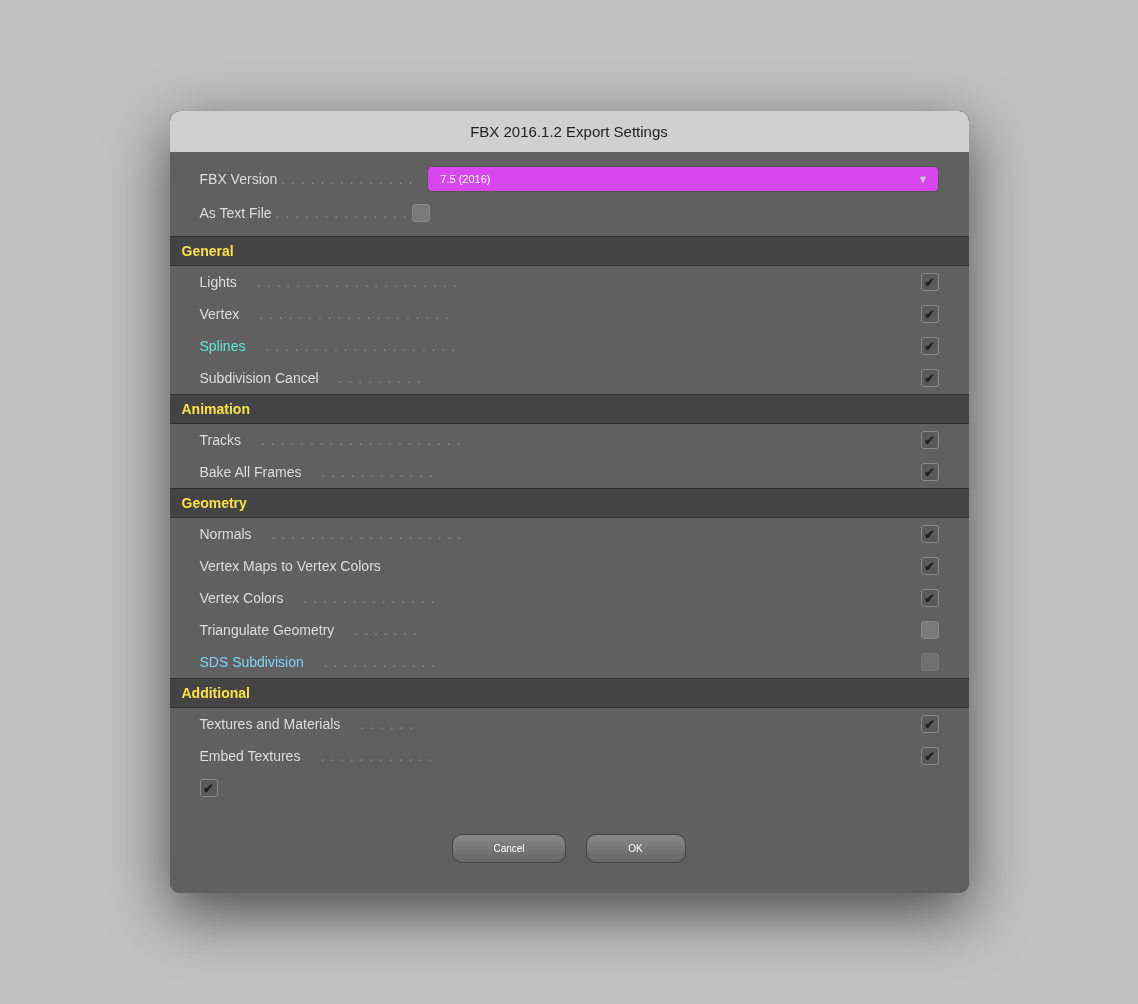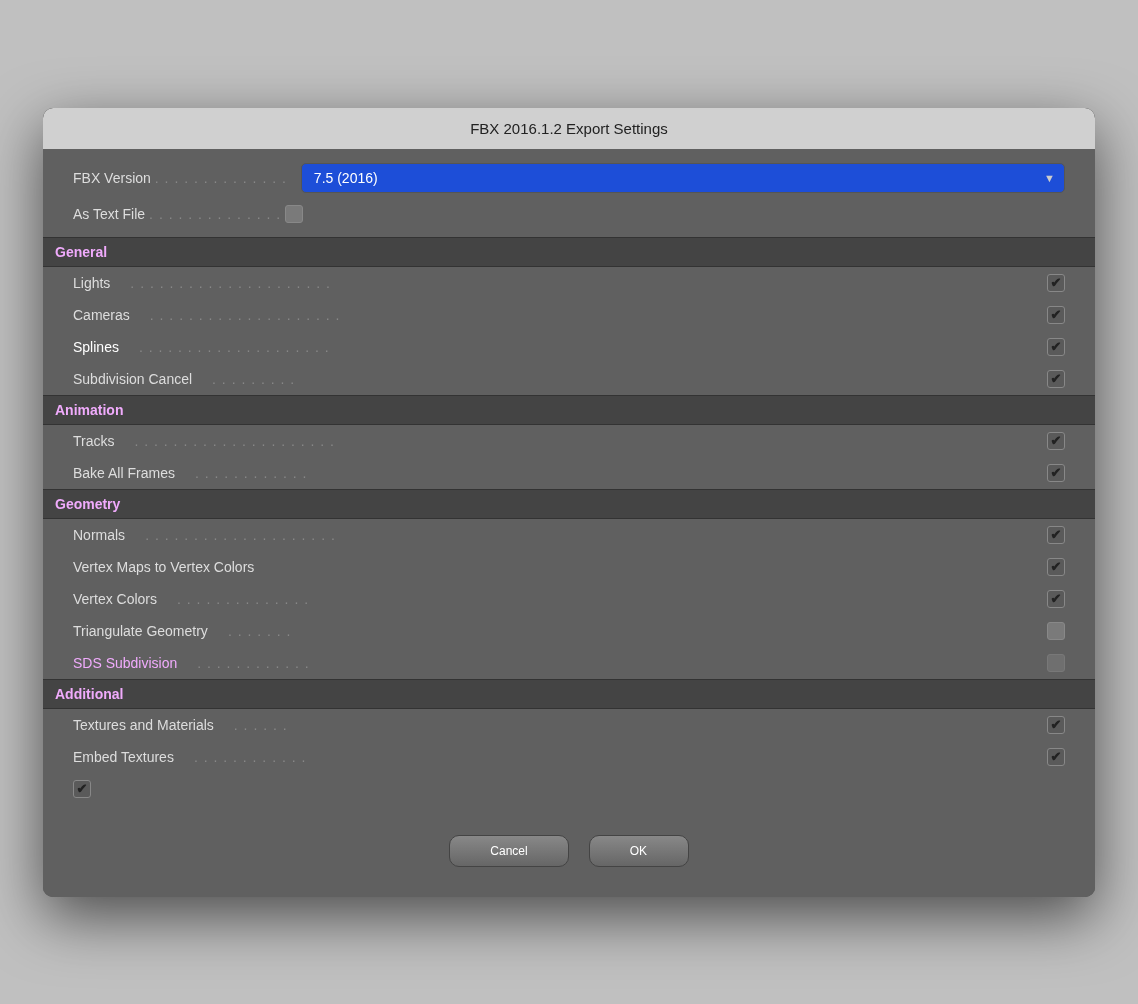--- a/index.html
+++ b/index.html
@@ -5,21 +5,21 @@
     * { box-sizing: border-box; margin: 0; padding: 0; }
     body {
       background: #c0c0c0;
       display: flex;
       justify-content: center;
       align-items: center;
       min-height: 100vh;
       font-family: -apple-system, BlinkMacSystemFont, "Helvetica Neue", Arial, sans-serif;
     }
     .dialog {
-      width: 1052px;
+      width: 799px;
       background: #5a5a5a;
       border-radius: 10px;
       box-shadow: 0 20px 60px rgba(0,0,0,0.6);
       overflow: hidden;
     }
     .title-bar {
       background: #d0d0d0;
       text-align: center;
       padding: 12px 20px;
       font-size: 15px;
@@ -44,21 +44,21 @@
       align-items: center;
       gap: 16px;
     }
     .dots {
       color: #888;
       margin: 0 4px;
       letter-spacing: 1px;
     }
     .section-header {
       background: #444;
-      color: #f0abfc;
+      color: #fde047;
       padding: 6px 12px;
       font-size: 14px;
       font-weight: 600;
       border-top: 1px solid #333;
       border-bottom: 1px solid #333;
     }
     .checkbox {
       width: 18px;
       height: 18px;
       border: 1px solid #888;
@@ -81,48 +81,48 @@
       line-height: 1;
     }
     .checkbox.unchecked {
       background: #7a7a7a;
     }
     .checkbox.disabled {
       background: #7a7a7a;
       opacity: 0.6;
     }
     .label-orange {
-      color: #ffffff;
+      color: #5eead4;
     }
     .label-gray {
-      color: #f0abfc;
+      color: #7dd3fc;
     }
     .fbx-version-row {
       display: flex;
       align-items: center;
       padding: 14px 30px 8px 30px;
       color: #ddd;
       font-size: 14px;
     }
     .fbx-version-label {
       display: flex;
       align-items: center;
     }
     .version-select-wrapper {
       position: relative;
       flex: 1;
       margin-left: 10px;
     }
     .version-select-wrapper select {
       width: 100%;
-      background: #1d4ed8;
+      background: #d946ef;
       border: 1px solid #555;
       border-radius: 5px;
       color: #fff;
-      font-size: 14px;
+      font-size: 11px;
       padding: 6px 30px 6px 12px;
       appearance: none;
       -webkit-appearance: none;
       cursor: pointer;
     }
     .version-select-wrapper::after {
       content: '▼';
       position: absolute;
       right: 10px;
       top: 50%;
@@ -141,28 +141,28 @@
     .footer {
       display: flex;
       justify-content: center;
       gap: 20px;
       padding: 30px 20px;
       background: #606060;
     }
     .btn {
       padding: 8px 40px;
       border-radius: 10px;
-      font-size: 12px;
+      font-size: 10px;
       cursor: pointer;
       border: 1px solid #444;
       background: linear-gradient(to bottom, #888, #666);
       color: #fff;
       font-weight: 500;
       min-width: 100px;
-      text-align: left;
+      text-align: center;
     }
     .btn-ok {
       background: linear-gradient(to bottom, #888, #666);
     }
   </style>
 </head>
 <body>
 
 <div class="dialog">
   <div class="title-bar">FBX 2016.1.2 Export Settings</div>
@@ -197,21 +197,21 @@
     </div>
     <div class="setting-row">
       <span class="setting-label">
         <span>Lights</span>
         <span class="dots">. . . . . . . . . . . . . . . . . . . . .</span>
       </span>
       <div class="checkbox checked"></div>
     </div>
     <div class="setting-row">
       <span class="setting-label">
-        <span>Cameras</span>
+        <span>Vertex</span>
         <span class="dots">. . . . . . . . . . . . . . . . . . . .</span>
       </span>
       <div class="checkbox checked"></div>
     </div>
     <div class="setting-row">
       <span class="setting-label">
         <span class="label-orange">Splines</span>
         <span class="dots">. . . . . . . . . . . . . . . . . . . .</span>
       </span>
       <div class="checkbox checked"></div>

